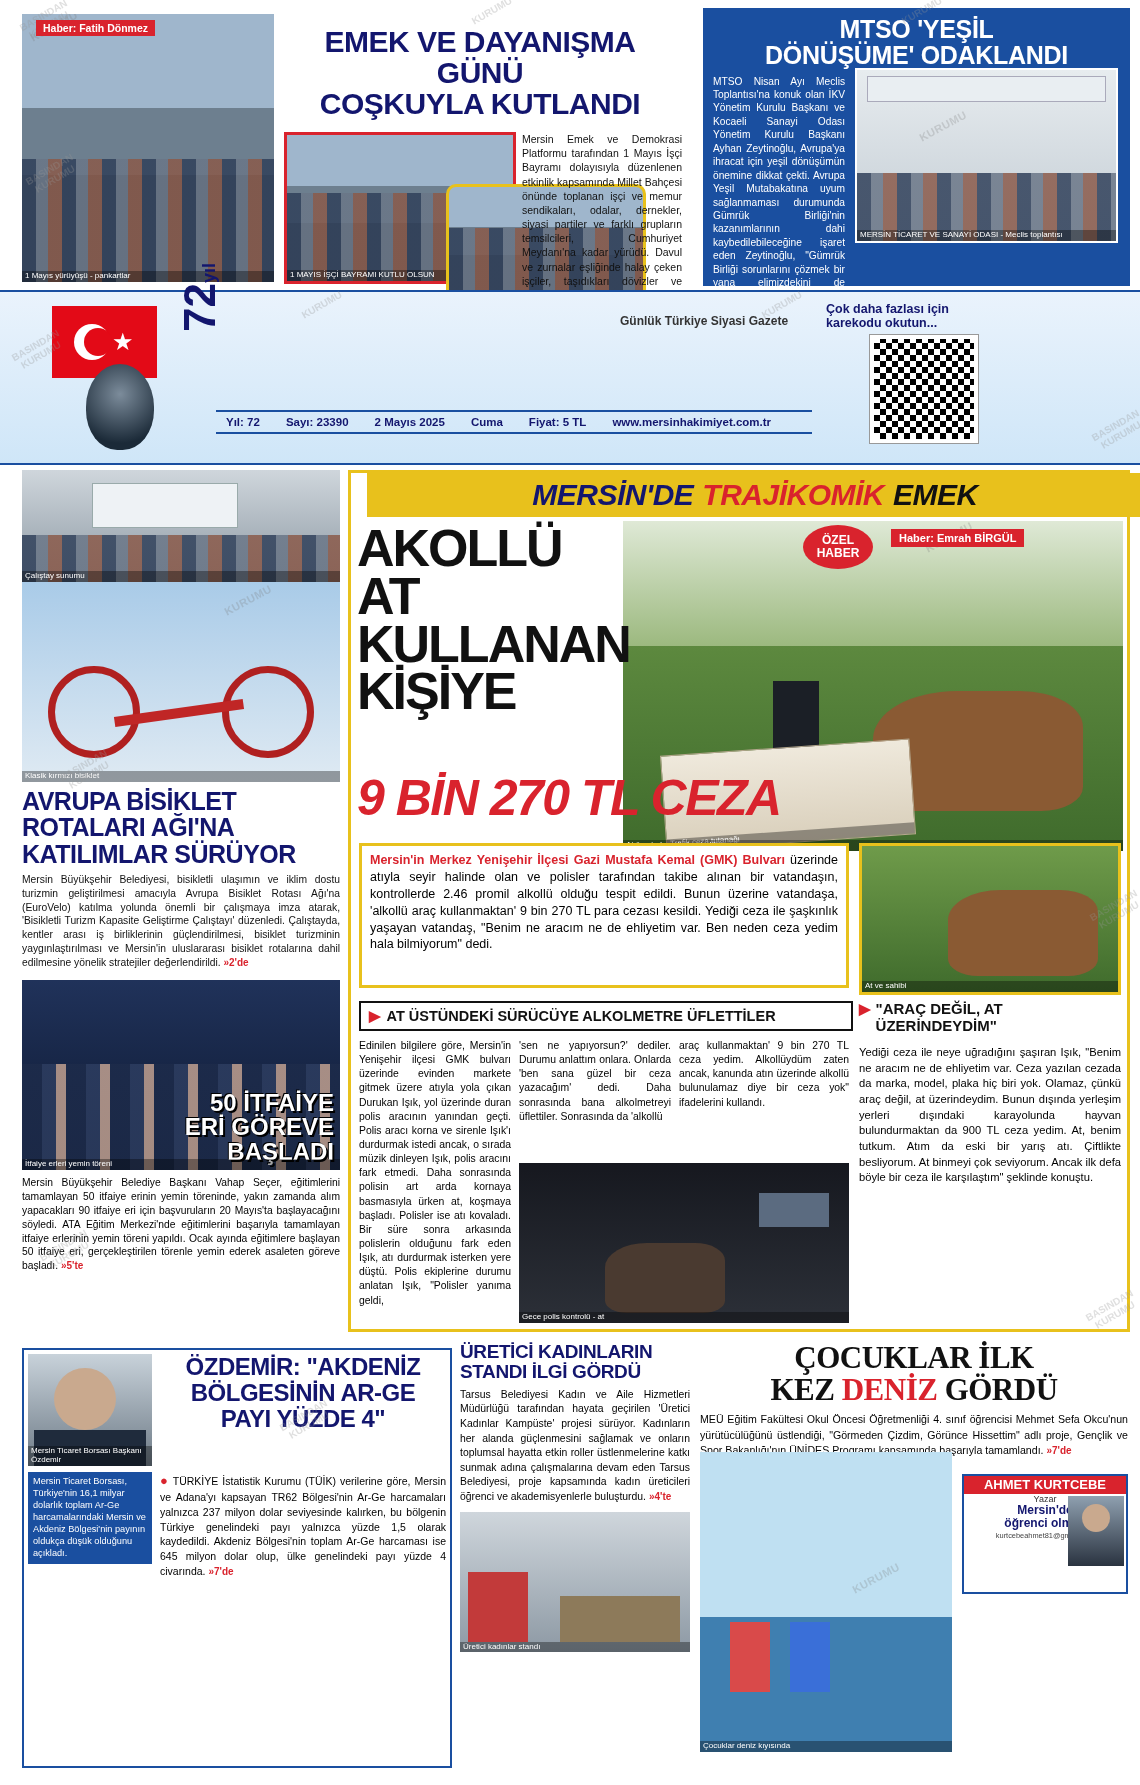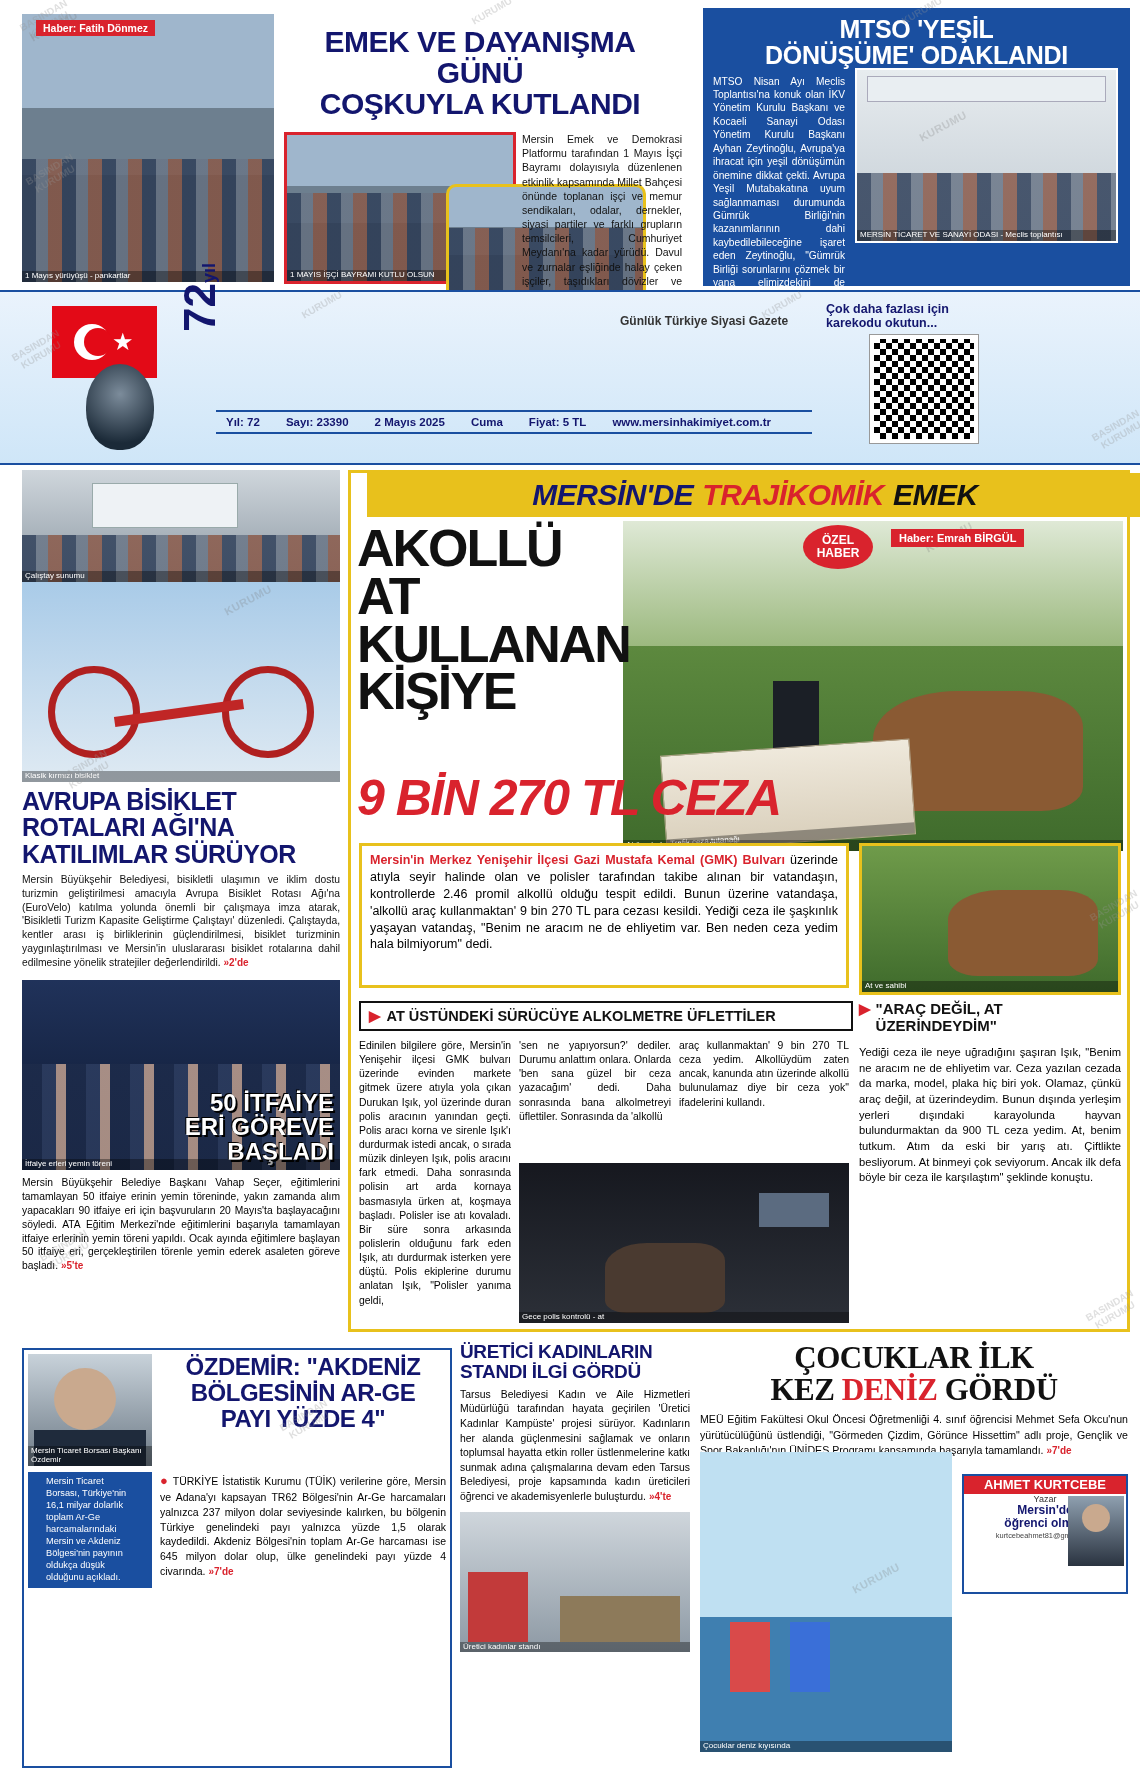--- a/index.html
+++ b/index.html
@@ -206,21 +206,21 @@
     border:2px solid #1a4fa0; background:#fff;
   }
   .oz-photo { position:absolute; left:4px; top:4px; width:124px; height:112px; }
   .oz-head {
     position:absolute; left:134px; top:4px; width:290px;
     color:#13166e; font-weight:bold; font-size:24px; line-height:1.08; text-align:center;
     letter-spacing:-.5px;
   }
   .oz-caption {
     position:absolute; left:4px; top:122px; width:124px;
-    background:#1a4fa0; color:#fff; font-size:9.2px; line-height:1.3; padding:4px 18px;
+    background:#1a4fa0; color:#fff; font-size:9.2px; line-height:1.3; padding:4px 5px;
   }
   .oz-body {
     position:absolute; left:136px; top:122px; width:286px;
     font-size:10.5px; line-height:1.4; text-align:justify;
   }
   .oz-bullet { color:#d9232d; font-size:13px; }
 
   
   .uretici {
     position:absolute; left:460px; top:1342px; width:230px; height:428px;

